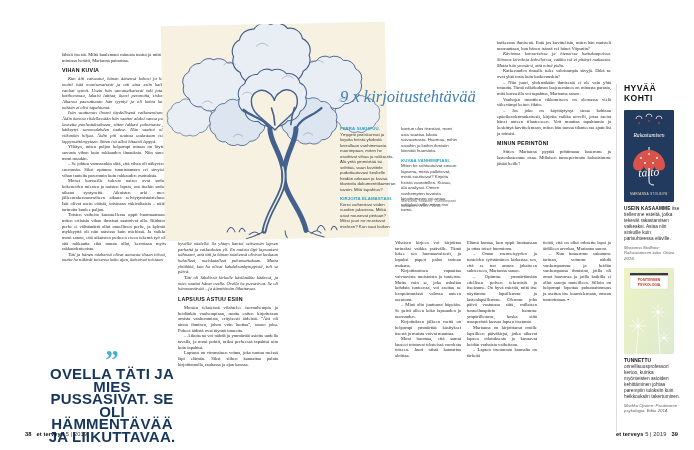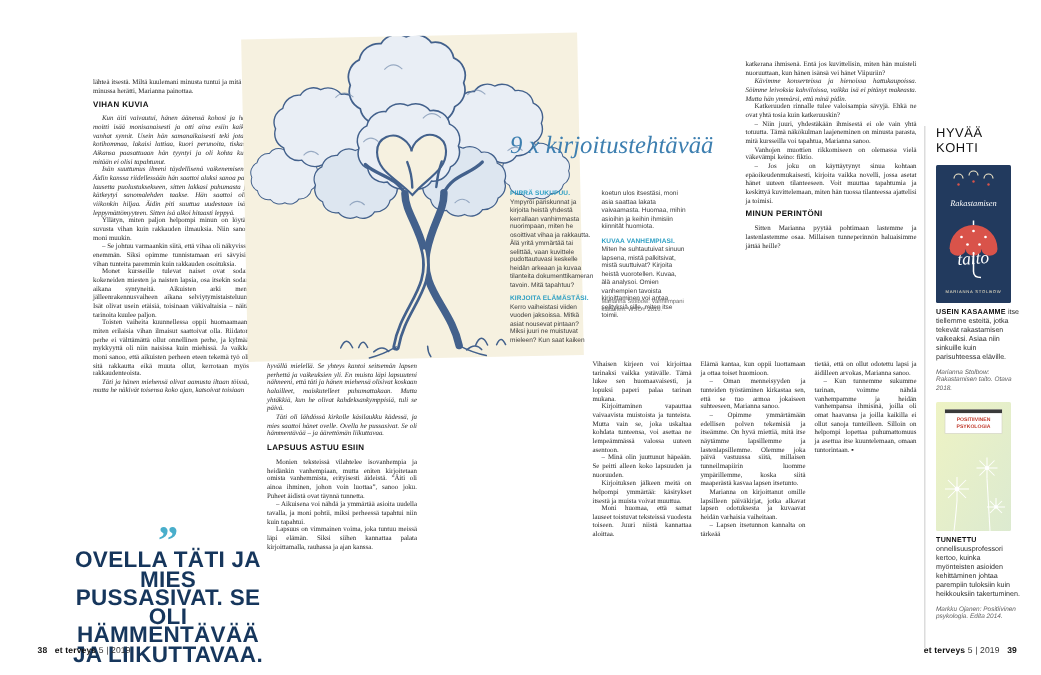--- a/index.html
+++ b/index.html
@@ -33,21 +33,21 @@
   .qtext{font-weight:bold;font-size:15px;line-height:12.6px;
        color:var(--navy,#16365c);letter-spacing:.2px;}
 
   
   .tree-panel{left:163px;top:24px;width:224px;height:215px;background:var(--cream,#f6f1e0);
        transform:rotate(-1.2deg);}
 
   
   .rule-v{left:616px;top:84px;width:1px;height:348px;background:#dcdcdc;}
   .sidebar{left:624px;top:84px;width:56px;font-family:"Liberation Sans",sans-serif;}
-  .sb-head{font-weight:normal;font-size:8.6px;line-height:9.6px;letter-spacing:.4px;color:#101010;}
+  .sb-head{font-weight:bold;font-size:8.6px;line-height:9.6px;letter-spacing:.4px;color:#101010;}
   .book{display:block;margin:7px 0 4px;}
   .sb-text{font-size:4.75px;line-height:6.05px;color:#2e2e2e;}
   .sb-lead{font-weight:bold;letter-spacing:.2px;color:#101010;}
   .sb-credit{font-size:4.3px;line-height:5.3px;color:#5e5e5e;font-style:italic;margin-top:2.5px;}
 
   
   .footer{font-family:"Liberation Sans",sans-serif;font-size:5.7px;color:#101010;letter-spacing:.1px;}
   .footer .mag{font-weight:bold;}
   .footer .pnum{font-weight:bold;}
   .footer .issue{color:#333;}

